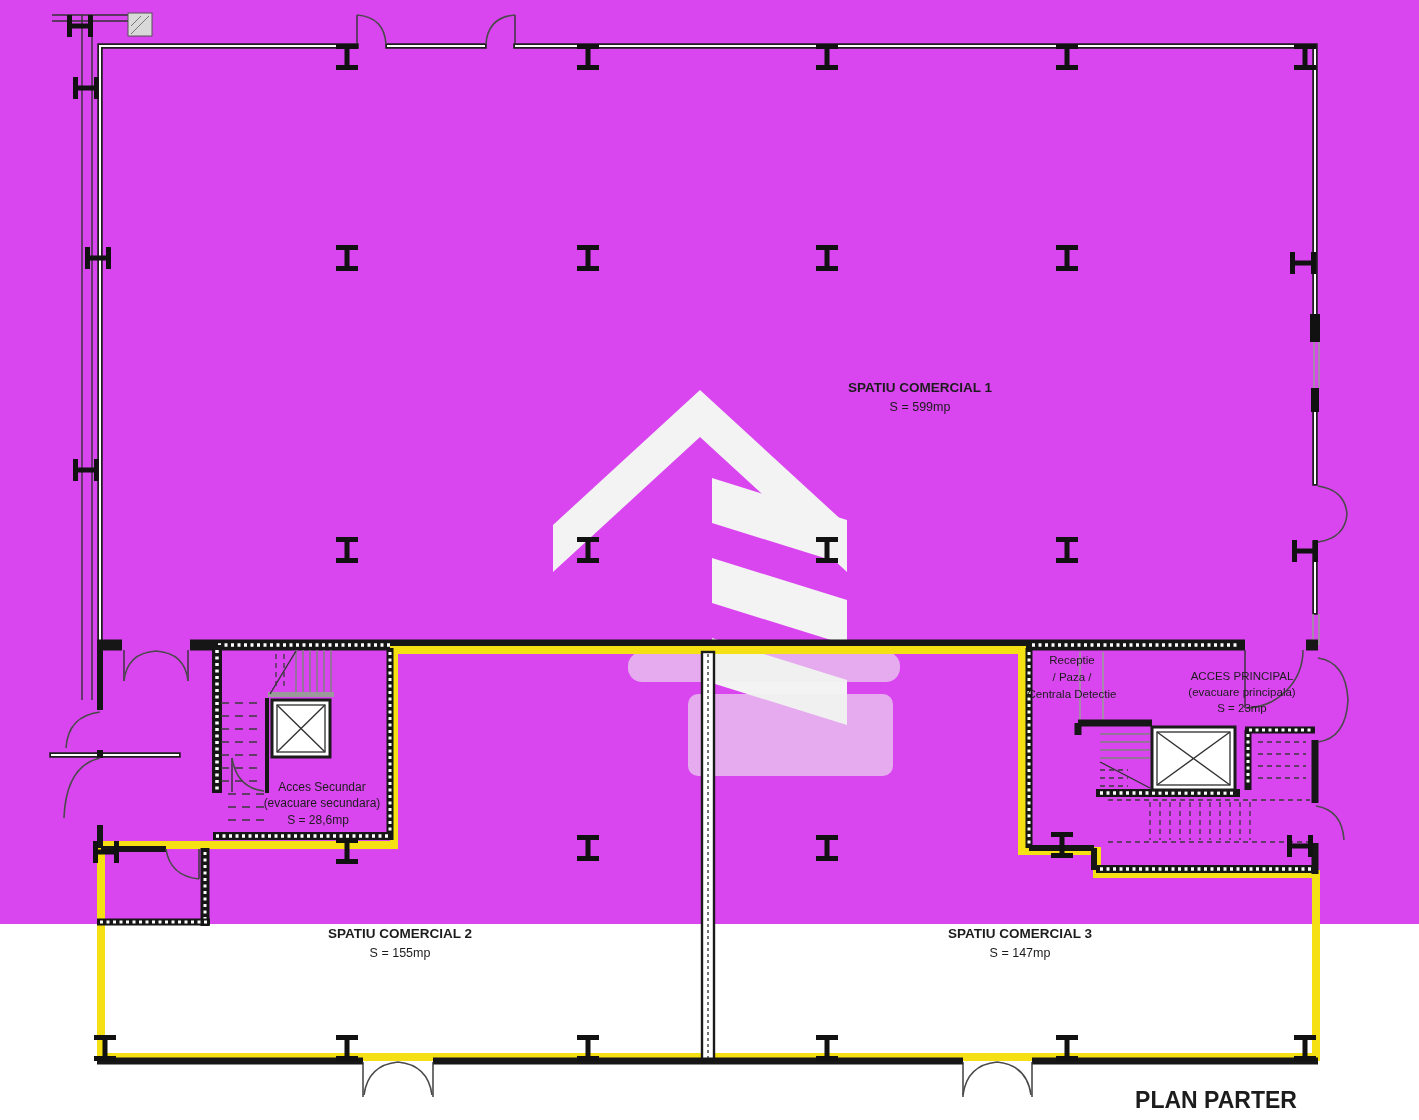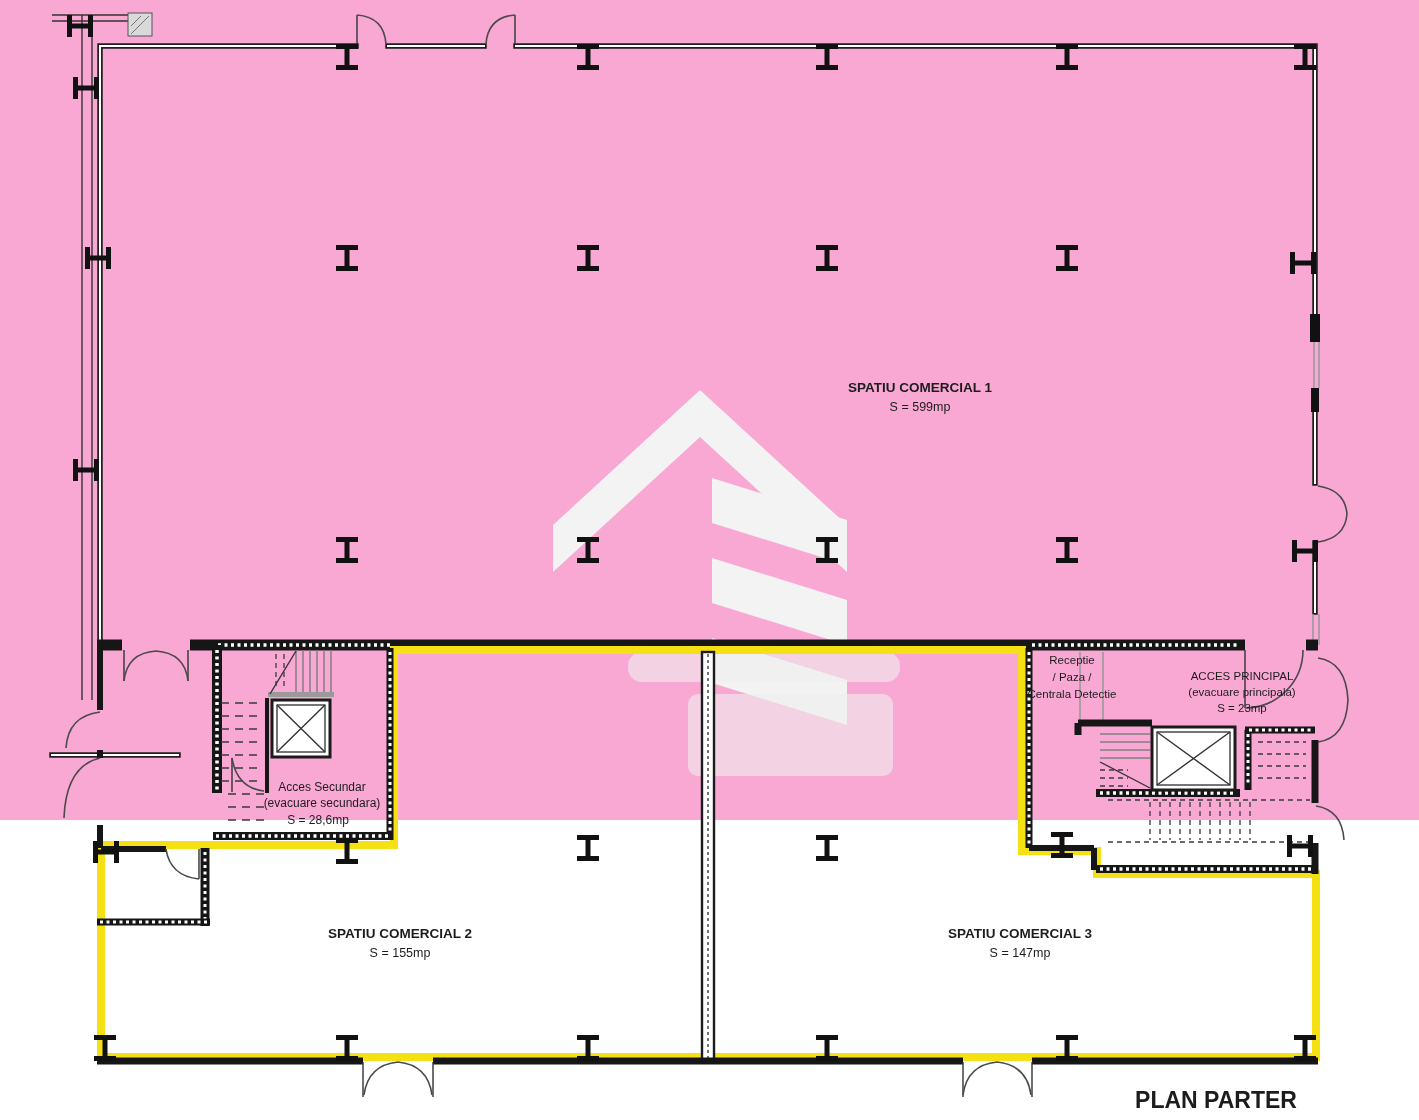--- a/index.html
+++ b/index.html
@@ -1,17 +1,17 @@
 <!DOCTYPE html>
 <html><head>
 <meta charset="utf-8">
 <style>
   html,body{margin:0;padding:0;background:#ffffff;width:1419px;height:1120px;overflow:hidden;
     font-family:"Liberation Sans", sans-serif;}
-  .plan-wrap{position:relative;width:1419px;height:820px;background:#f9a8d4;}
+  .plan-wrap{position:relative;width:1419px;height:924px;background:#d946ef;}
   svg{display:block}
   
   .wall{stroke:#1f1f1f;stroke-width:5.5;fill:none;stroke-linecap:square}
   .wallcore{stroke:#ffffff;stroke-width:2;fill:none;stroke-linecap:square}
   .wall-solid{stroke:#161616;fill:none;stroke-linecap:butt}
   .wall-hatch{stroke:#ffffff;fill:none;stroke-linecap:butt;stroke-dasharray:3 3.5}
   .thinline{stroke:#333;stroke-width:1.4;fill:none}
   .grayline{stroke:#9a9a9a;stroke-width:1.6;fill:none}
   .arc{stroke:#4a4a4a;stroke-width:1.6;fill:none}
   .tread{stroke:#808080;stroke-width:1.5;fill:none}

